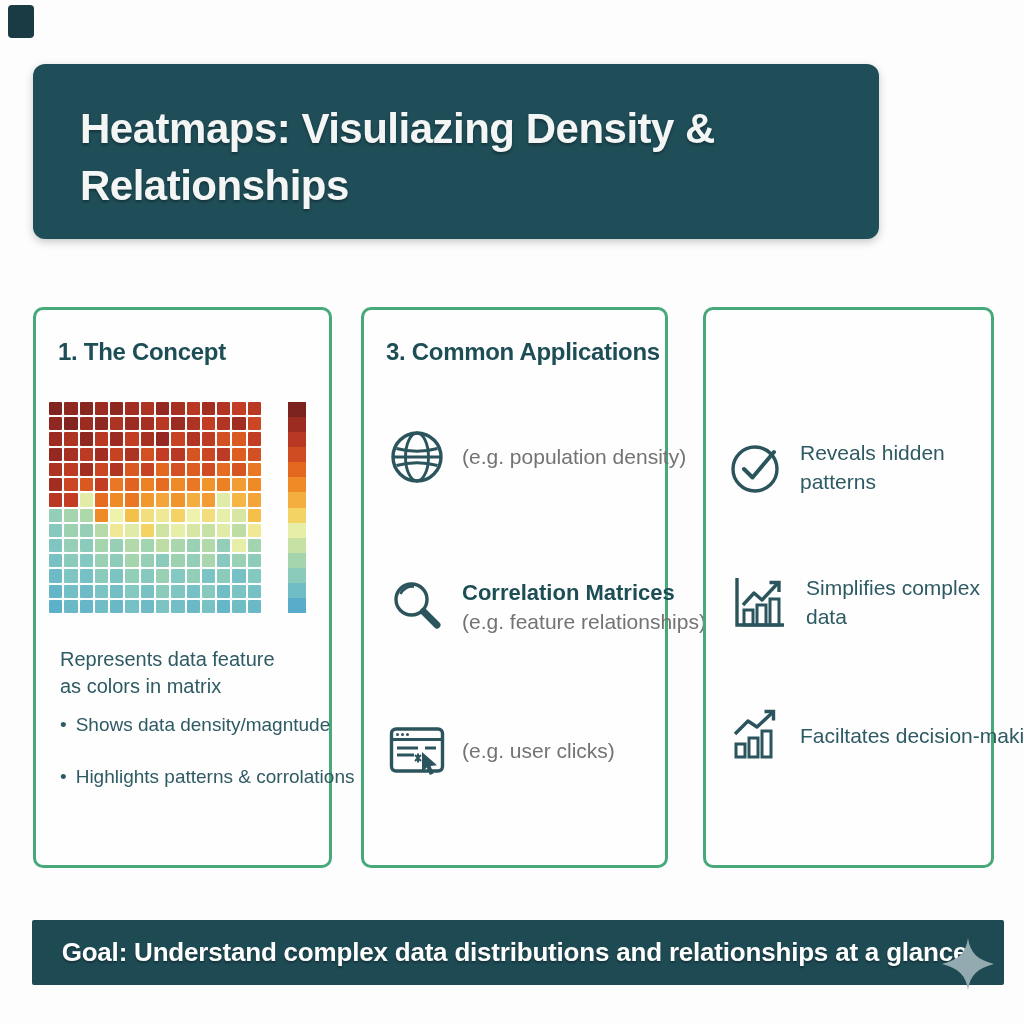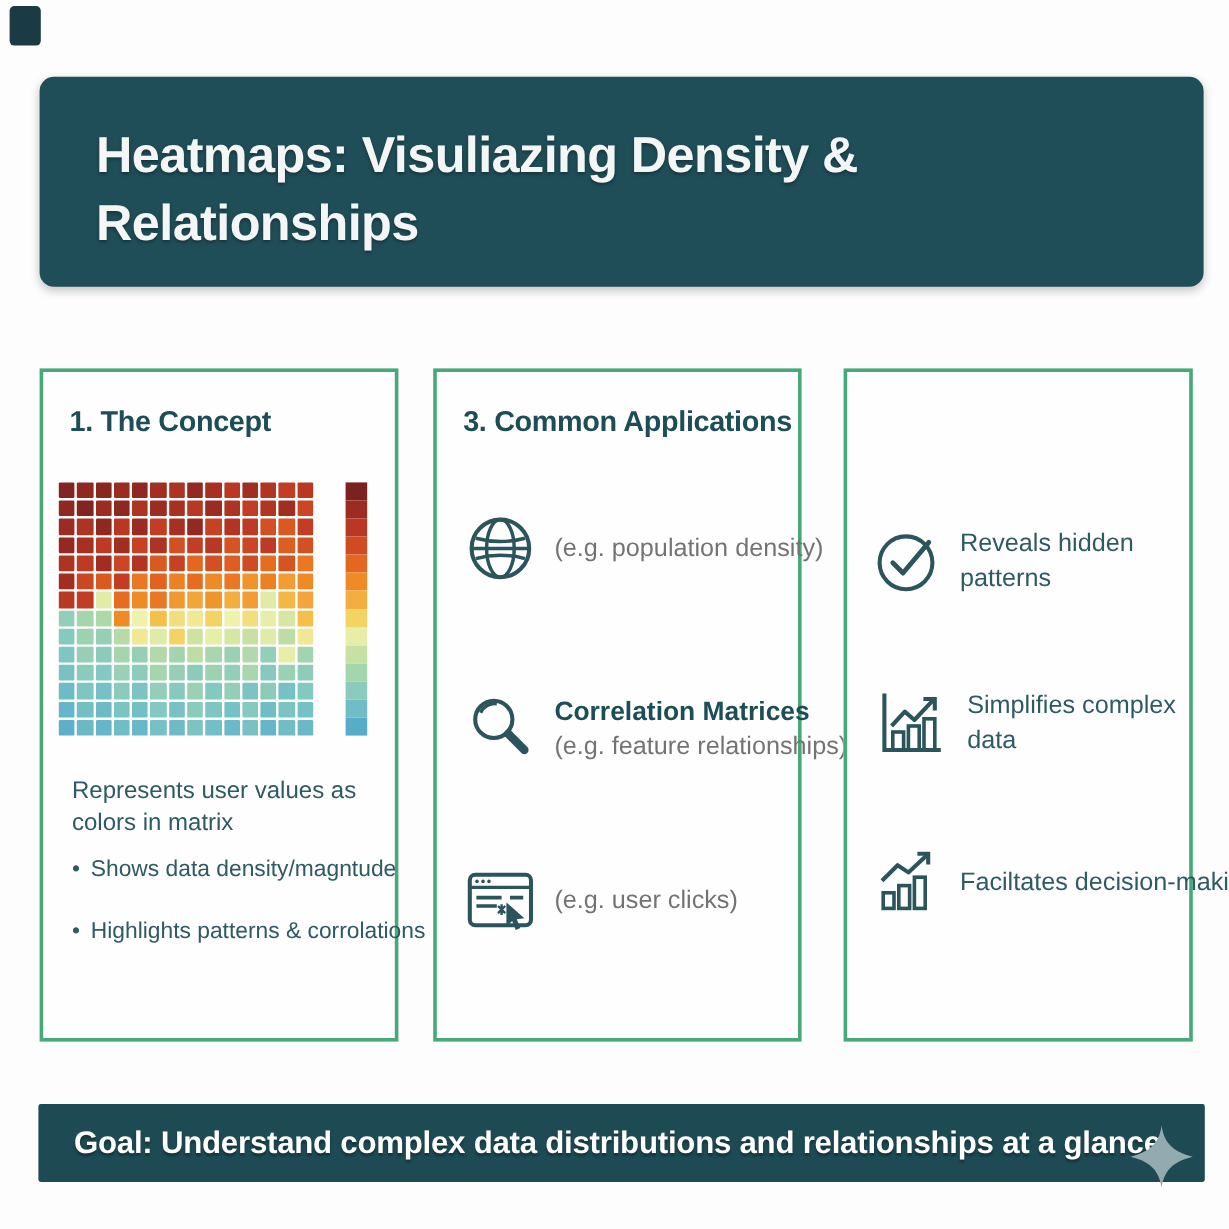--- a/index.html
+++ b/index.html
@@ -12,35 +12,35 @@
   }
 
   
   .corner-mark{
     position:absolute; left:8px; top:5px; width:26px; height:33px;
     background:#1a3a44; border-radius:4px;
   }
 
   
   .header-panel{
-    position:absolute; left:33px; top:64px; width:970px; height:175px;
+    position:absolute; left:33px; top:64px; width:846px; height:175px;
     background:#1f4e58; border-radius:12px;
     box-shadow:0 3px 8px rgba(0,0,0,.22);
   }
   .header-title{
     position:absolute; left:47px; top:36px; max-width:740px;
     color:#f4f6f6; font-size:42px; font-weight:700; line-height:57px;
     letter-spacing:-0.5px;
     text-shadow:0 2px 3px rgba(0,0,0,.35);
   }
 
   
   .card{
     position:absolute; top:307px; height:561px;
-    background:#fefefe; border:3px solid #47a87a; border-radius:0;
+    background:#fefefe; border:3px solid #47a87a; border-radius:10px;
   }
   .card-1{ left:33px;  width:299px; }
   .card-2{ left:361px; width:307px; }
   .card-3{ left:703px; width:291px; }
   .card-title{
     position:absolute; left:22px; top:28px;
     color:#1d4e56; font-size:24px; font-weight:700; letter-spacing:-0.3px;
     white-space:nowrap;
   }
 
@@ -329,21 +329,21 @@
       <div class="cb-seg" style="background: rgb(244, 174, 63);"></div>
       <div class="cb-seg" style="background: rgb(244, 211, 101);"></div>
       <div class="cb-seg" style="background: rgb(230, 238, 168);"></div>
       <div class="cb-seg" style="background: rgb(199, 224, 163);"></div>
       <div class="cb-seg" style="background: rgb(165, 213, 173);"></div>
       <div class="cb-seg" style="background: rgb(138, 203, 188);"></div>
       <div class="cb-seg" style="background: rgb(113, 189, 198);"></div>
       <div class="cb-seg" style="background: rgb(88, 172, 201);"></div>
     </div>
 
-  <div class="concept-desc">Represents user values as colors in matrix</div>
+  <div class="concept-desc">Represents data feature as colors in matrix</div>
 
   <div class="bullet-row b1">
     <span class="bullet-dot">•</span>
     <span>Shows data density/magntude</span>
   </div>
   <div class="bullet-row b2">
     <span class="bullet-dot">•</span>
     <span>Highlights patterns &amp; corrolations</span>
   </div>
 </div>

